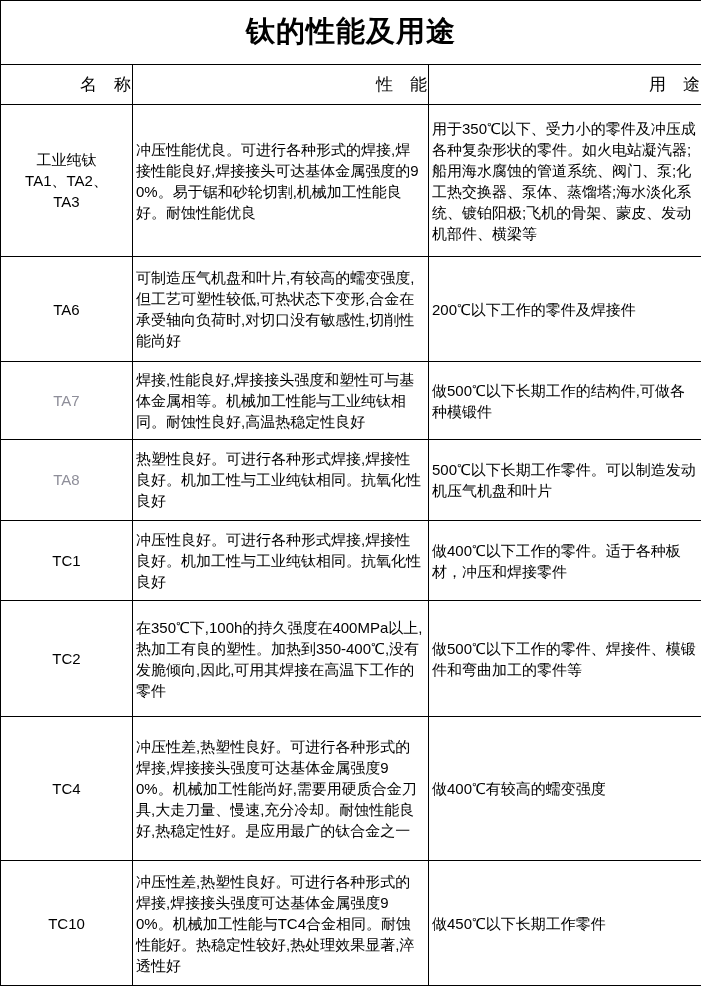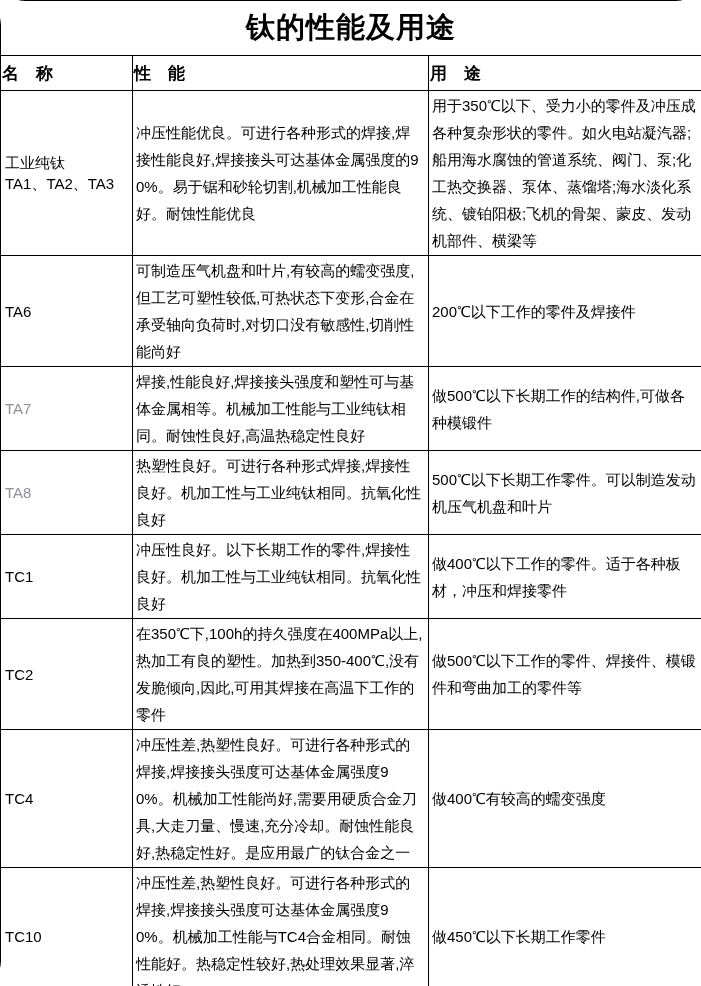--- a/index.html
+++ b/index.html
@@ -7,21 +7,20 @@
     padding: 0;
     background: #ffffff;
   }
   .page {
     width: 701px;
     height: 986px;
     background: #ffffff;
     font-family: "Liberation Sans", sans-serif;
     color: #000000;
     overflow: hidden;
-    border-radius: 25px;
   }
   table.props {
     width: 701px;
     height: 986px;
     border-collapse: collapse;
     table-layout: fixed;
   }
   table.props td, table.props th {
     border: 1px solid #000000;
     box-sizing: border-box;
@@ -30,39 +29,40 @@
   }
   .title-cell {
     text-align: center;
     font-size: 29px;
     font-weight: bold;
     font-family: "Liberation Serif", serif;
     letter-spacing: 1px;
     height: 55px;
   }
   .head-cell {
-    text-align: left;
-    font-weight: bold;
+    text-align: right;
+    font-weight: normal;
     font-size: 17px;
     height: 35px;
   }
   .name-cell {
+    text-align: center;
     font-size: 15px;
     line-height: 21px;
     white-space: pre-line;
-    padding: 1px 4px;
+    padding: 1px 14px;
   }
   .name-cell.muted {
     color: #8e8e99; 
     margin-left: 48px;
   }
   .text-cell {
     text-align: left;
     font-size: 15px;
-    line-height: 27px;
+    line-height: 21px;
     padding: 1px 3px;
     word-break: break-all;
   }
 </style>
 </head>
 <body>
 
 <div class="page">
   <table class="props">
     <colgroup>
@@ -96,21 +96,21 @@
         <td class="text-cell">焊接,性能良好,焊接接头强度和塑性可与基体金属相等。机械加工性能与工业纯钛相同。耐蚀性良好,高温热稳定性良好</td>
         <td class="text-cell">做500℃以下长期工作的结构件,可做各种模锻件</td>
       </tr>
       <tr style="height:70px">
         <td class="name-cell muted">TA8</td>
         <td class="text-cell">热塑性良好。可进行各种形式焊接,焊接性良好。机加工性与工业纯钛相同。抗氧化性良好</td>
         <td class="text-cell">500℃以下长期工作零件。可以制造发动机压气机盘和叶片</td>
       </tr>
       <tr style="height:70px">
         <td class="name-cell">TC1</td>
-        <td class="text-cell">冲压性良好。以下长期工作的零件,焊接性良好。机加工性与工业纯钛相同。抗氧化性良好</td>
+        <td class="text-cell">冲压性良好。可进行各种形式焊接,焊接性良好。机加工性与工业纯钛相同。抗氧化性良好</td>
         <td class="text-cell">做400℃以下工作的零件。适于各种板材，冲压和焊接零件</td>
       </tr>
       <tr style="height:100px">
         <td class="name-cell">TC2</td>
         <td class="text-cell">在350℃下,100h的持久强度在400MPa以上,热加工有良的塑性。加热到350-400℃,没有发脆倾向,因此,可用其焊接在高温下工作的零件</td>
         <td class="text-cell">做500℃以下工作的零件、焊接件、模锻件和弯曲加工的零件等</td>
       </tr>
       <tr style="height:125px">
         <td class="name-cell">TC4</td>
         <td class="text-cell">冲压性差,热塑性良好。可进行各种形式的焊接,焊接接头强度可达基体金属强度90%。机械加工性能尚好,需要用硬质合金刀具,大走刀量、慢速,充分冷却。耐蚀性能良好,热稳定性好。是应用最广的钛合金之一</td>

